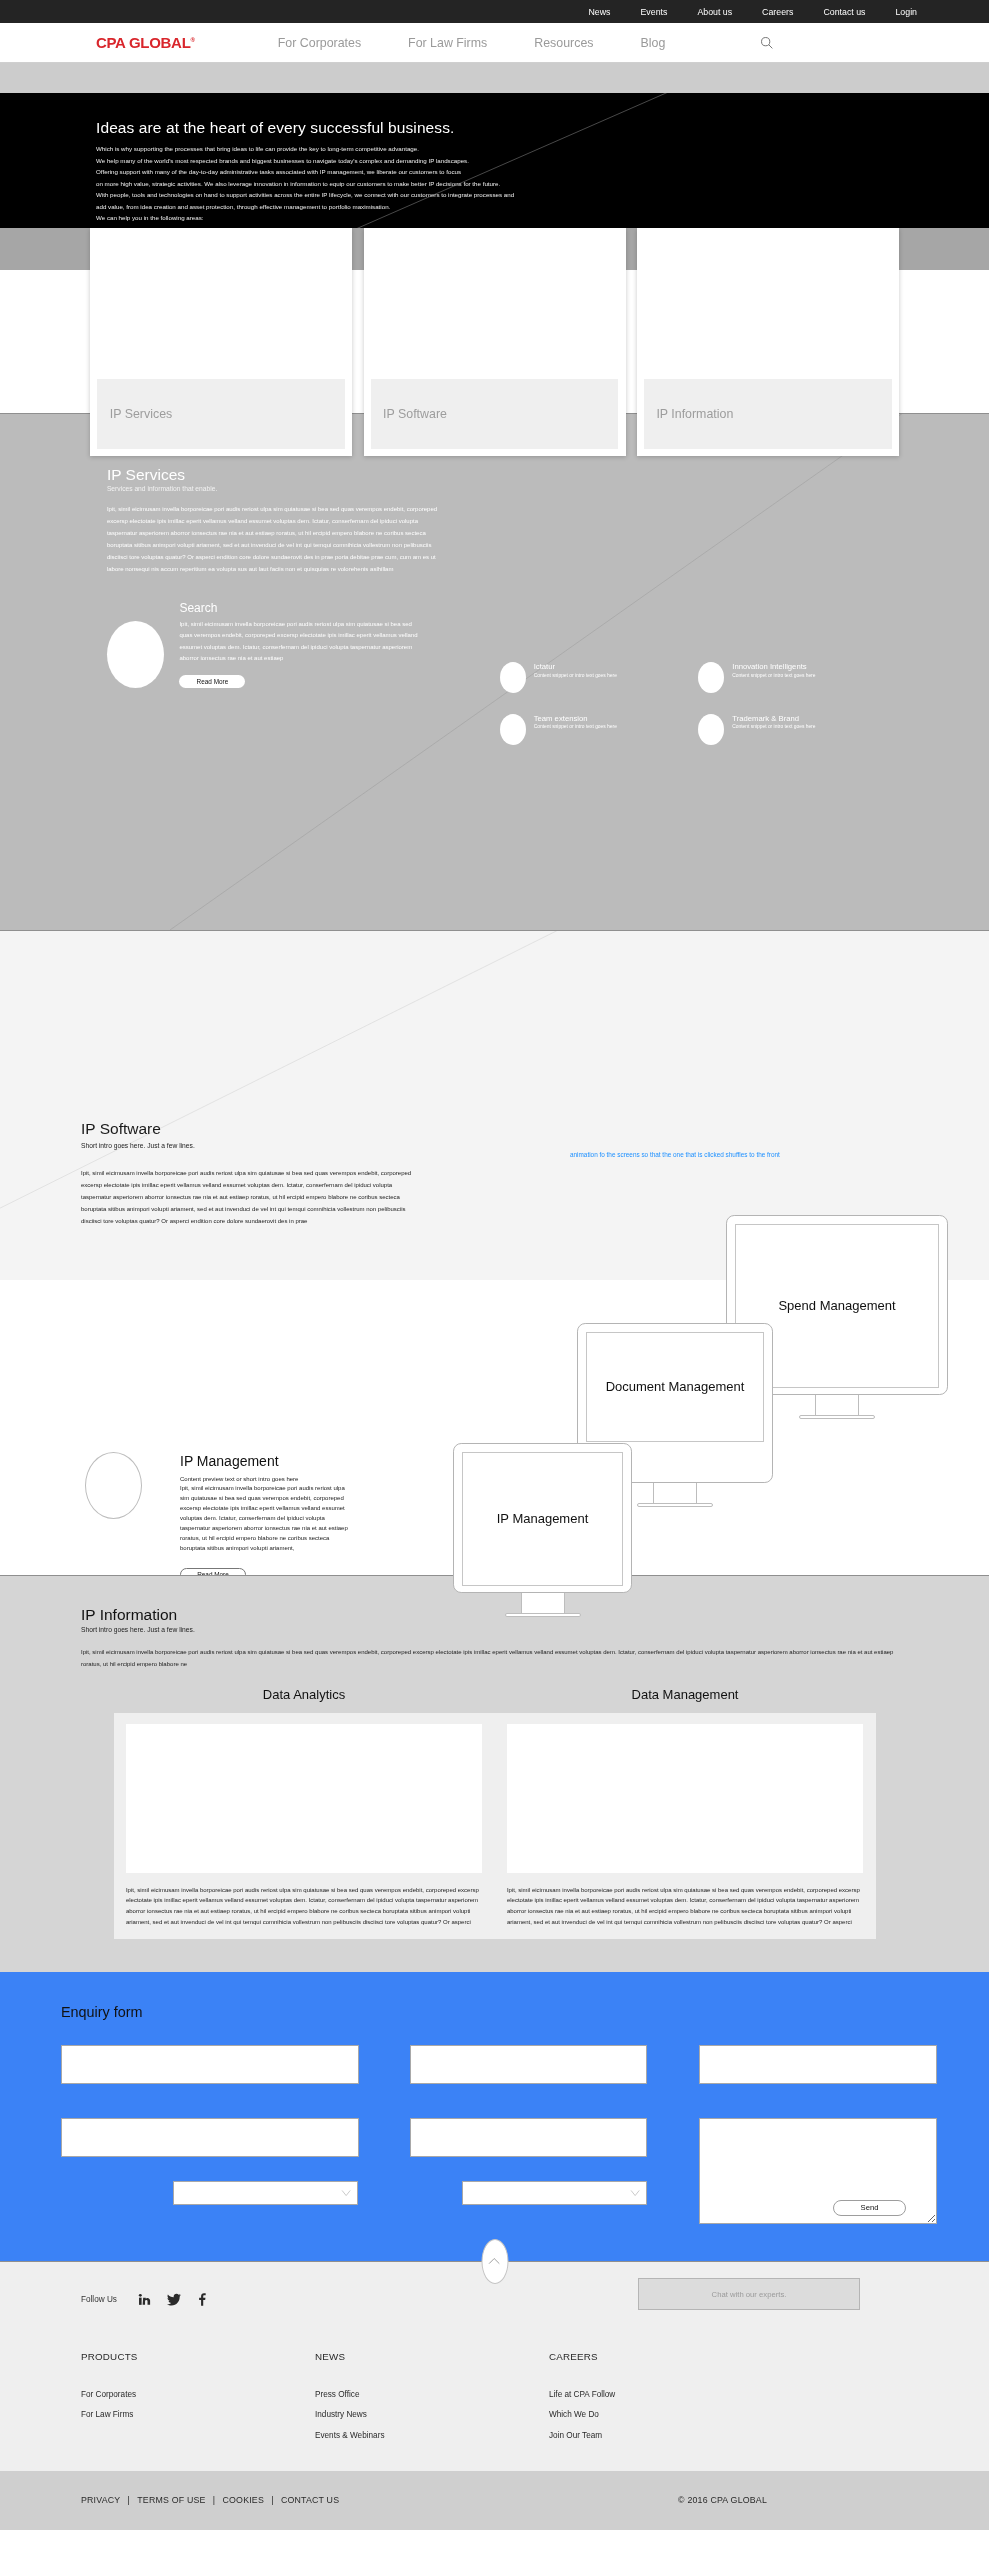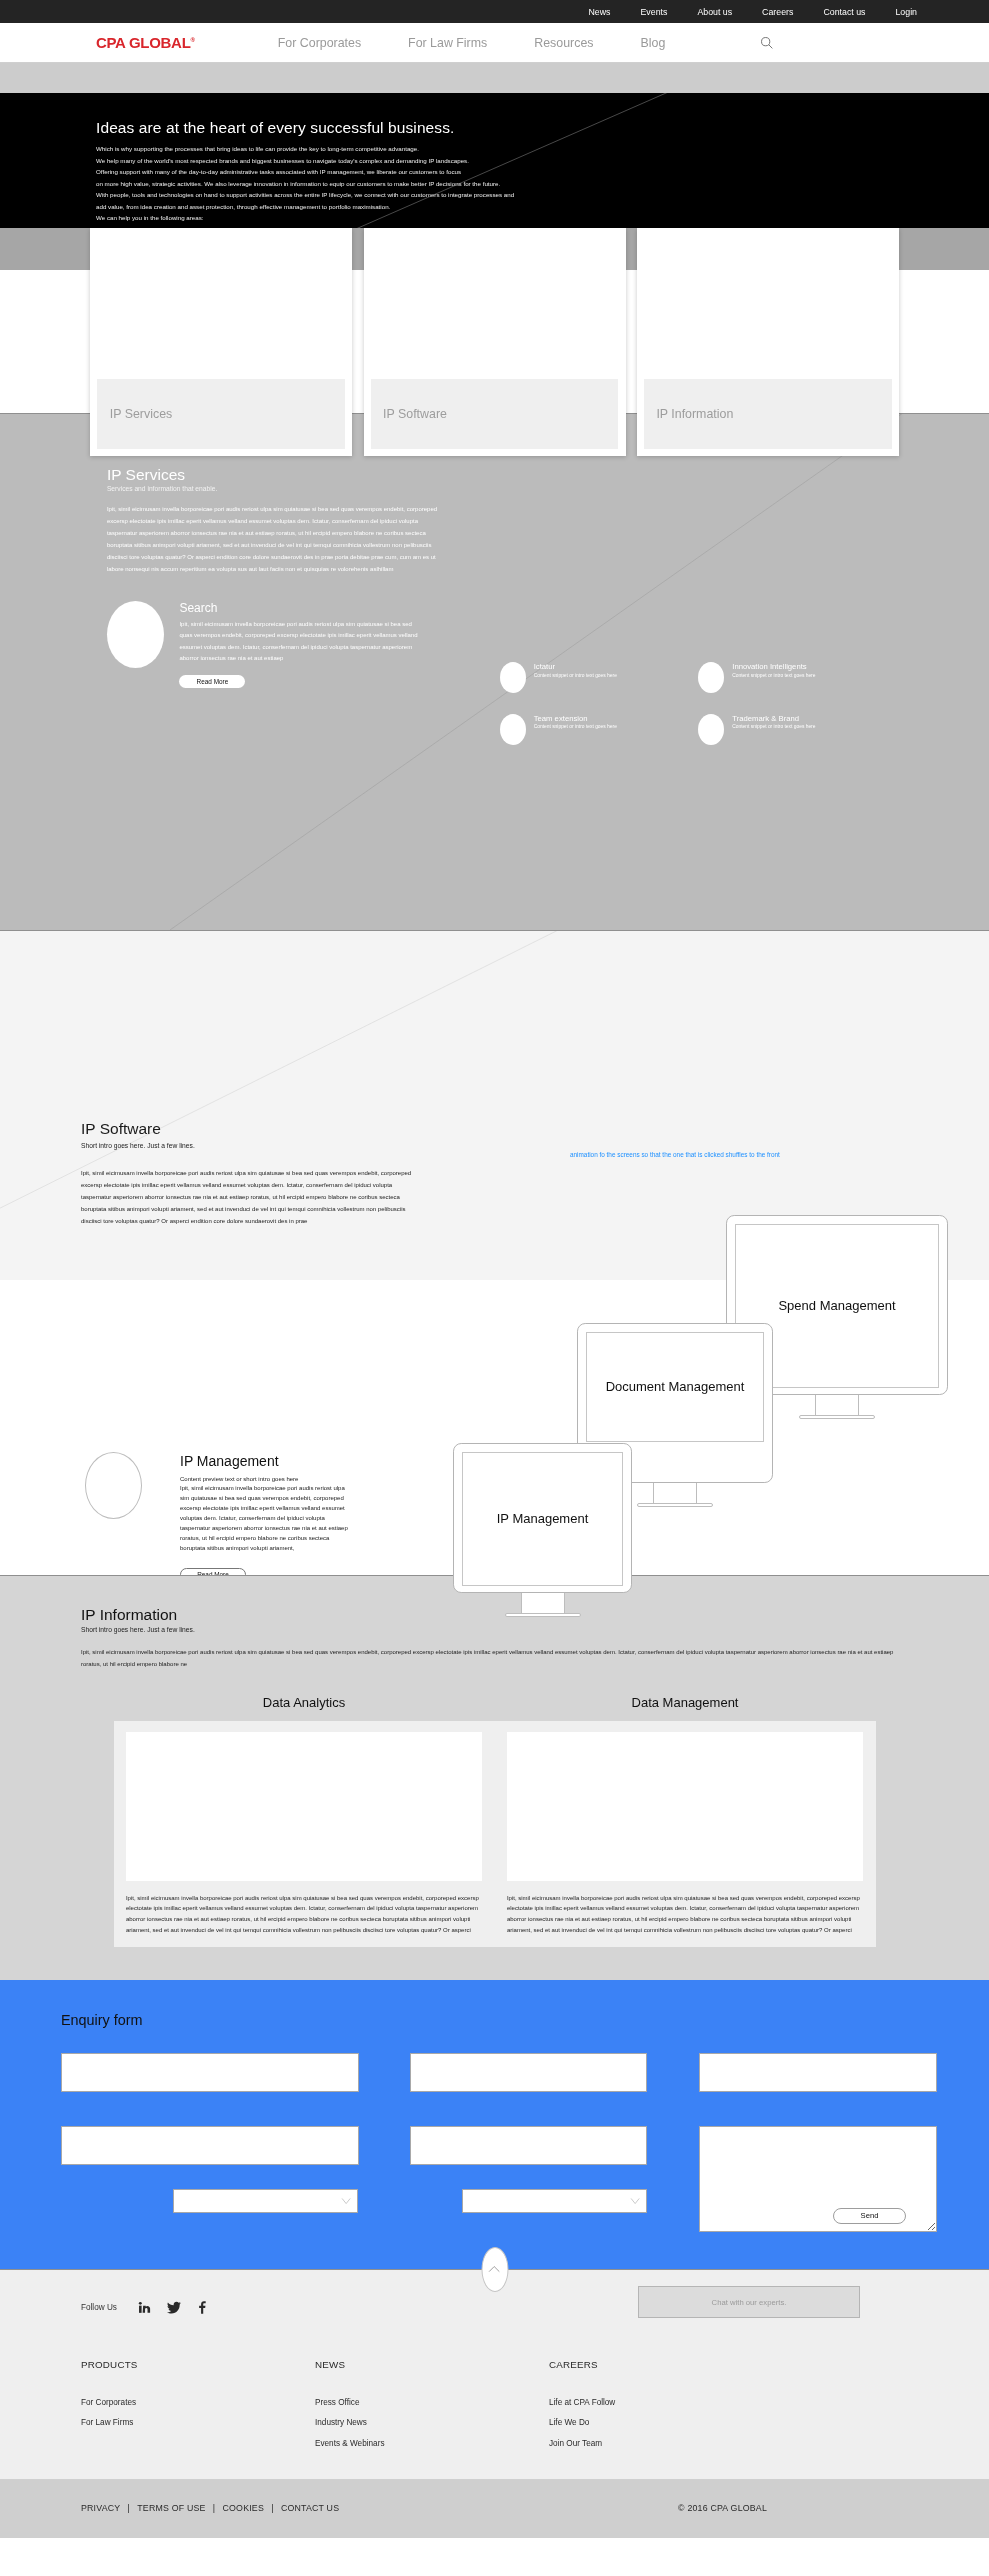--- a/index.html
+++ b/index.html
@@ -173,20 +173,21 @@
     margin-top: 11.3px;
     width: 335px;
   }
 
   .search-block {
     margin-left: 14.4px;
     margin-top: 26px;
     display: flex;
     gap: 15.5px;
     width: 412px;
+    align-items: flex-end;
   }
   .circle-lg {
     width: 57px; height: 67px;
     background: #ffffff;
     border-radius: 50%;
     flex: 0 0 57px;
   }
   .search-block h3 {
     color: #ffffff;
     font-size: 12px;
@@ -352,21 +353,21 @@
   .ip-information .subtitle {
     margin-left: 81px; font-size: 6.7px; color: #222; margin-top: 2.1px;
   }
   .ip-information .body {
     margin-left: 81px; margin-top: 14.4px; font-size: 6px;
     line-height: 1.95; color: #222; width: 829px;
   }
   .data-row {
     display: flex;
     justify-content: center;
-    margin-top: 24px;
+    margin-top: 16px;
   }
   .data-col { width: 381px; }
   .data-col h3 {
     text-align: center;
     font-size: 13px;
     font-weight: normal;
     color: #111;
     margin-bottom: 11.3px;
   }
   .data-card {
@@ -772,21 +773,21 @@
     </div>
     <div class="fcol">
       <h4>NEWS</h4>
       <a href="#">Press Office</a>
       <a href="#">Industry News</a>
       <a href="#">Events &amp; Webinars</a>
     </div>
     <div class="fcol">
       <h4>CAREERS</h4>
       <a href="#">Life at CPA Follow</a>
-      <a href="#">Life We Do</a>
+      <a href="#">Which We Do</a>
       <a href="#">Join Our Team</a>
     </div>
   </div>
 </div>
 
 <div class="legal">
   <div class="links">
     <a href="#">PRIVACY</a>
     <span class="sep">|</span>
     <a href="#">TERMS OF USE</a>

